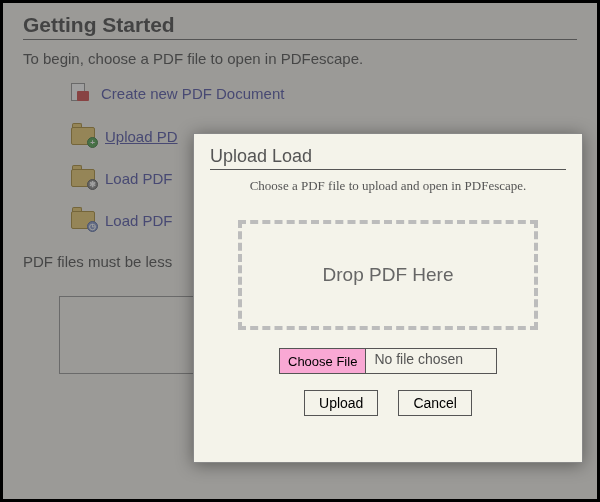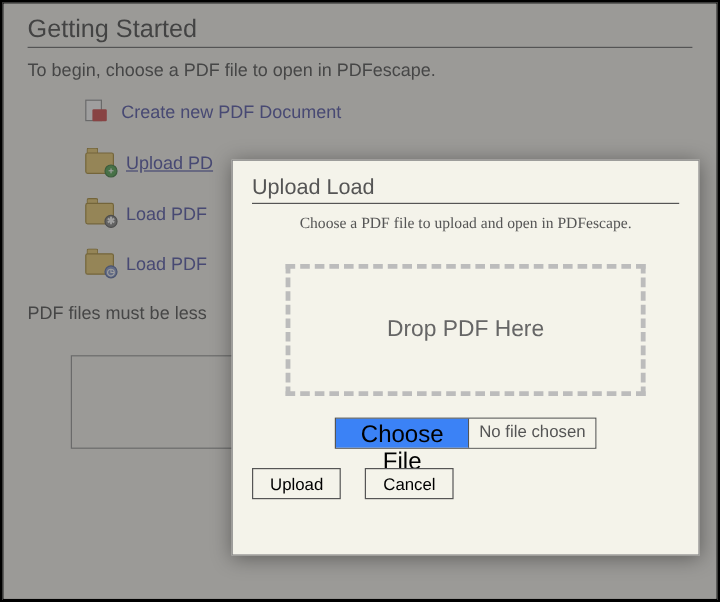--- a/index.html
+++ b/index.html
@@ -15,21 +15,21 @@
     width: 596px; height: 498px;
     background: #f5f4ee;
     border: 1px solid #000;
   }
   .page {
     padding: 10px 20px 20px 20px;
     color: #3a3a3a;
   }
   .page-title {
     font-size: 21px;
-    font-weight: 400;
+    font-weight: 700;
     border-bottom: 1px solid #5a5a5a;
     padding-bottom: 2px;
     margin-bottom: 10px;
     color: #333;
   }
   .intro { font-size: 15px; margin-bottom: 16px; }
   .options { padding-left: 48px; }
   .option-link {
     display: flex;
     align-items: center;
@@ -153,36 +153,36 @@
     margin: 0 auto 16px auto;
     width: 218px;
     display: flex;
     border: 1px solid #555;
     font-size: 14px;
     height: 26px;
   }
   .file-btn {
     border: none;
     border-right: 1px solid #555;
-    background: #3b82f6;
+    background: #f9a8d4;
     padding: 2px 8px;
-    font-size: 20px;
+    font-size: 13px;
     cursor: pointer;
     font-family: inherit;
   }
   .file-status {
     padding: 2px 8px;
     font-size: 14px;
     background: #f4f3ea;
     flex: 1;
     white-space: nowrap;
   }
   .modal-buttons {
     display: flex;
-    justify-content: flex-start;
+    justify-content: center;
     gap: 20px;
   }
   .modal-buttons button {
     border: 1px solid #555;
     background: #f4f3ea;
     padding: 4px 14px;
     font-size: 14px;
     font-family: inherit;
     cursor: pointer;
   }

